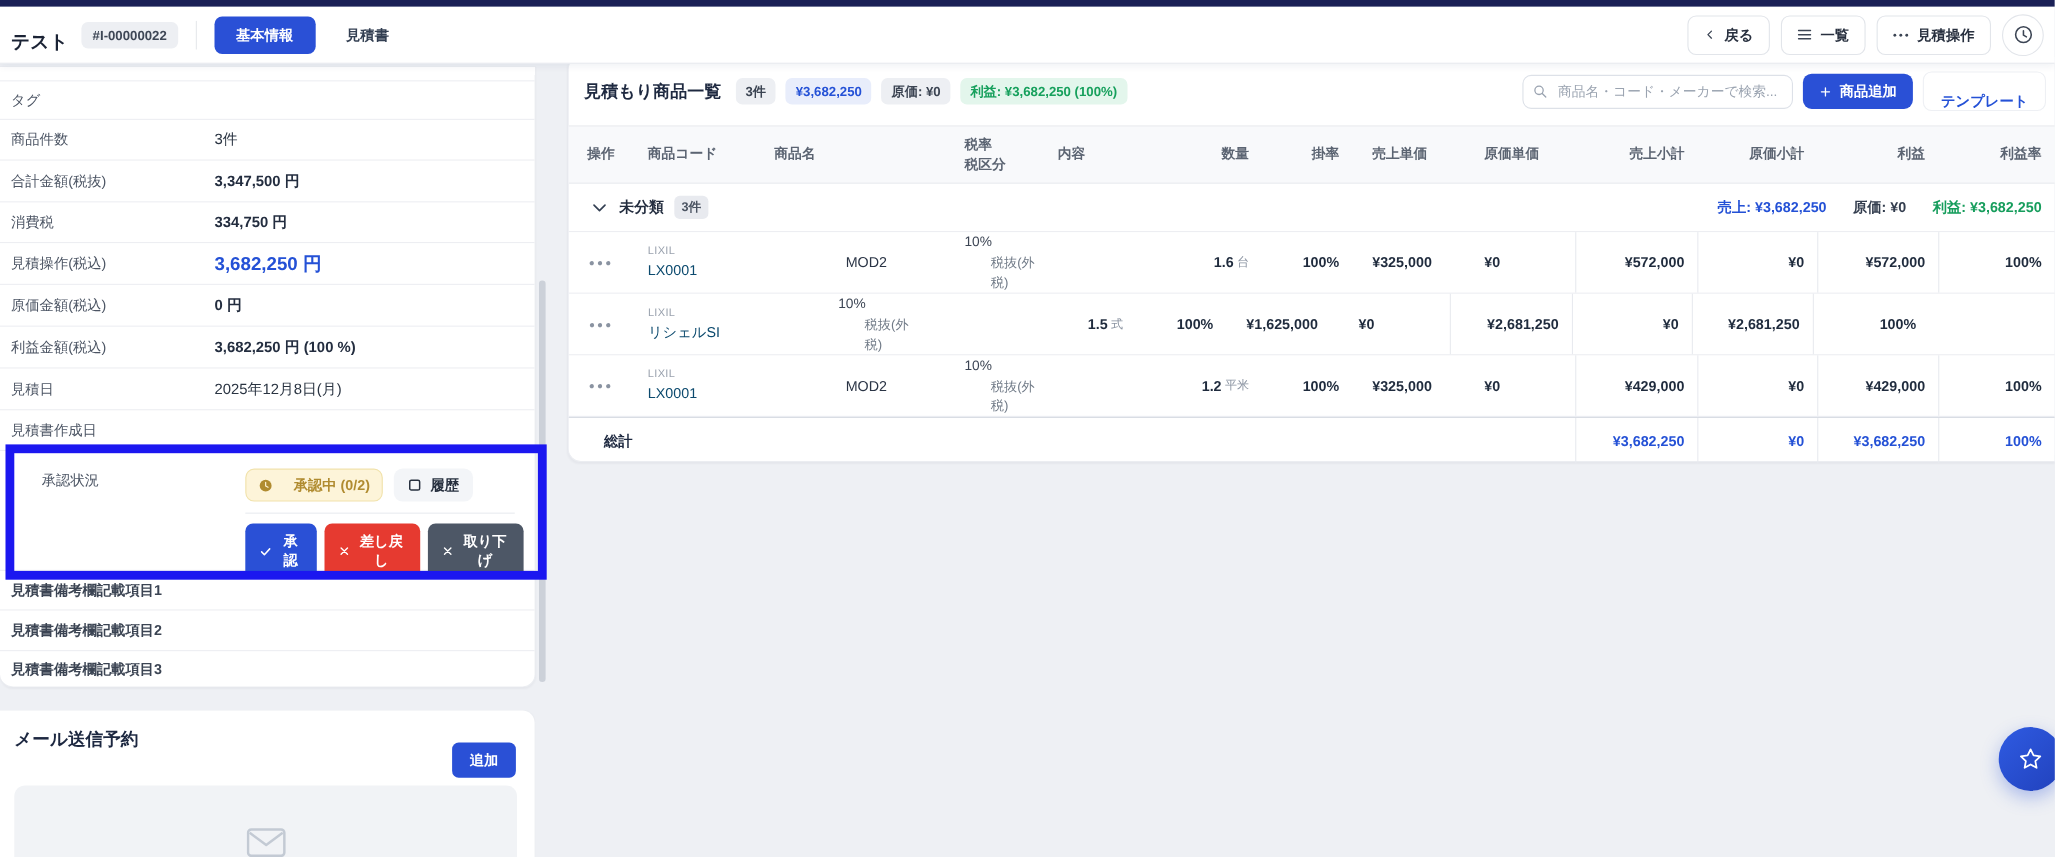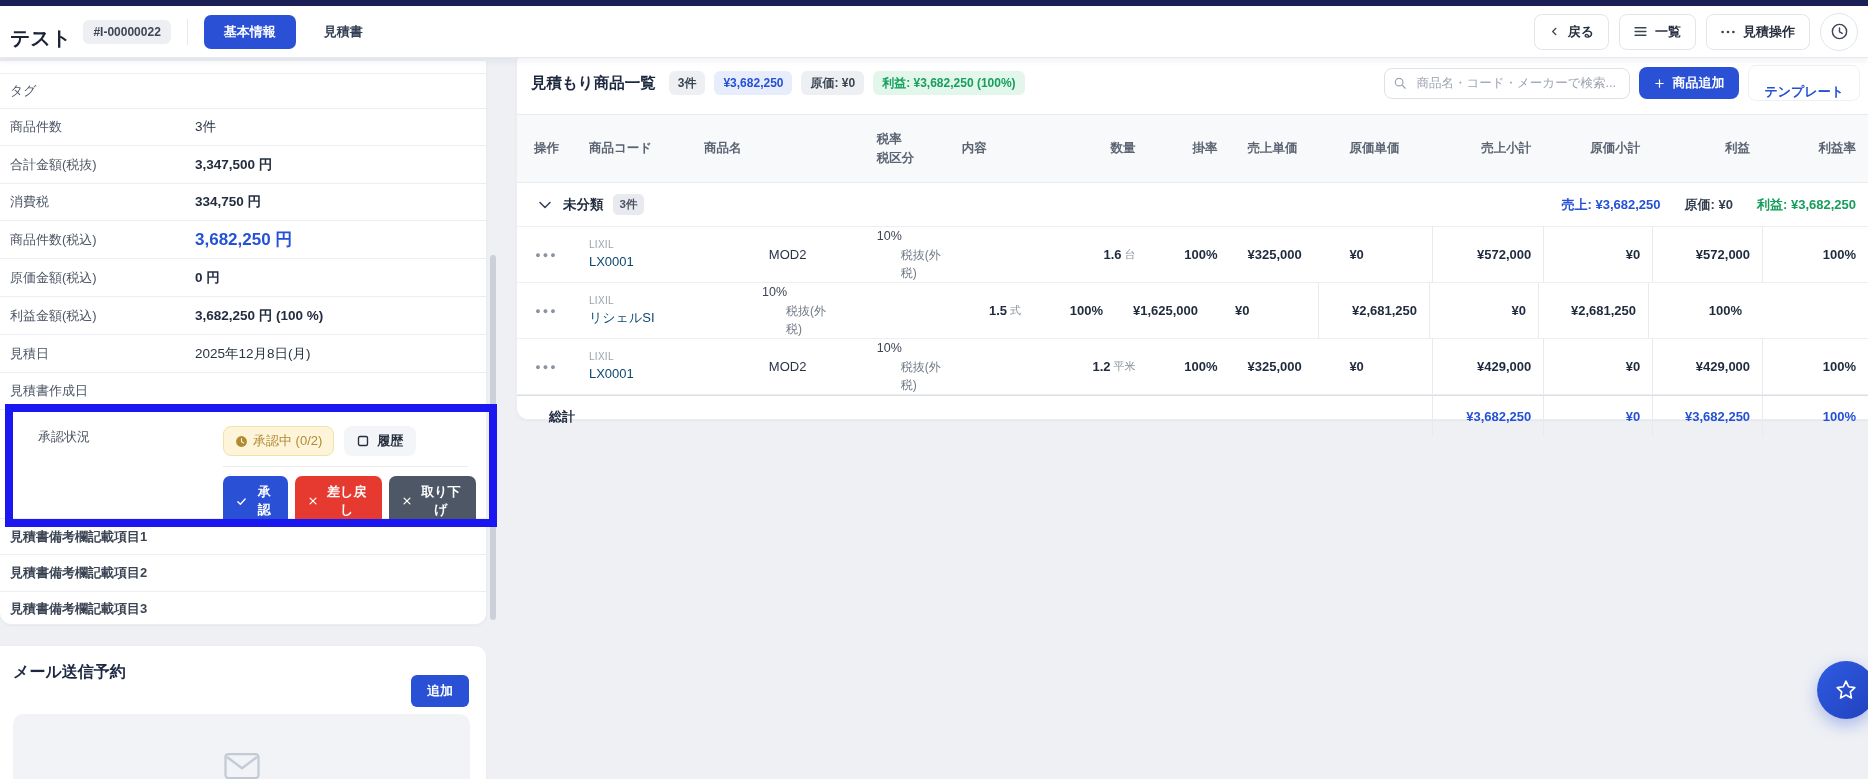--- a/index.html
+++ b/index.html
@@ -12,21 +12,21 @@
   }
   svg { display:block; }
 
   
   .topbar { position:absolute; top:0; left:0; width:1868px; height:6px; background:#1a2056; z-index:6; }
   .appbar {
     position:absolute; top:6px; left:0; width:1868px; height:52px; background:#fff;
     border-bottom:1px solid #e7e9ee; box-shadow:0 3px 7px rgba(25,39,80,.06);
     display:flex; align-items:center; padding:0 10px; z-index:5;
   }
-  .app-title { font-size:20px; font-weight:800; color:#1b2335; margin-right:12px;margin-top:13px; }
+  .app-title { font-size:17px; font-weight:800; color:#1b2335; margin-right:12px;margin-top:13px; }
   .id-badge { background:#edeff3; border-radius:6px; padding:5px 10px; font-size:12px; font-weight:700; color:#3e4756; }
   .vdiv { width:1px; height:26px; background:#e6e8ec; margin:0 16px; }
   .tab-active { background:#2a50d6; color:#fff; font-size:13px; font-weight:700; padding:8px 20px; border-radius:7px; }
   .tab-plain { margin-left:28px; color:#333f52; font-size:13px; font-weight:700; }
   .appbar-right { margin-left:auto; display:flex; align-items:center; gap:10px; }
   .hbtn {
     display:flex; align-items:center; gap:8px; padding:8px 14px;
     border:1px solid #e2e5ea; border-radius:8px; background:#fff;
     font-size:13px; font-weight:600; color:#28303f; cursor:pointer;
   }
@@ -49,22 +49,22 @@
   .val-regular { font-weight:400 !important; color:#2a3442 !important; }
   .val-blue { color:#2451d6 !important; font-size:17px !important; }
   .note-row .lab { width:auto; font-weight:600; color:#3b4453; }
 
   
   .approval { display:flex; align-items:flex-start; border-top:1px solid #edeef2; padding:16px 10px 0 10px; height:109px; }
   .approval .lab { width:185px; flex:none; font-size:13px; color:#4c5564; padding-top:2px;margin-left:28px; }
   .appr-body { flex:1; }
   .badge-row { display:flex; align-items:center; gap:10px; }
   .status-badge {
-    display:flex; align-items:center; gap:5px; background:#fdf4d9; border:1px solid #f1e2ab;
-    color:#b08b30; font-size:13px; font-weight:400; border-radius:8px; padding:5px 11px;
+    display:flex; align-items:center; gap:19px; background:#fdf4d9; border:1px solid #f1e2ab;
+    color:#b08b30; font-size:13px; font-weight:700; border-radius:8px; padding:5px 11px;
   }
   .history-btn {
     display:flex; align-items:center; gap:8px; background:#f3f5f8; border:none;
     color:#27303f; font-size:13px; font-weight:700; border-radius:8px; padding:6px 13px; cursor:pointer;
   }
   .appr-div { border-top:1px solid #e9ebef; margin:10px 8px 9px 0; }
   .appr-btns { display:flex; gap:7px; }
   .abtn {
     display:flex; align-items:center; gap:7px; border:none; border-radius:7px;
     padding:7px 13px; font-size:13px; font-weight:700; color:#fff; cursor:pointer;
@@ -134,21 +134,21 @@
   .c-content { width:125px; padding-left:6px; }
   .c-qty     { width:65px;  justify-content:flex-end; padding-right:10px; }
   .c-rate    { width:86px;  justify-content:flex-end; padding-right:14px; }
   .c-uprice  { width:114px; padding-left:16px; }
   .c-ucost   { width:87px;  padding-left:4px; }
   .c-sub     { width:111px; justify-content:flex-end; padding-right:12px; }
   .c-csub    { width:109px; justify-content:flex-end; padding-right:12px; }
   .c-profit  { width:110px; justify-content:flex-end; padding-right:12px; }
   .c-prate   { width:106px; justify-content:flex-end; padding-right:12px; }
 
-  .thead { height:69px; background:#f8f9fb; border-top:1px solid #e9ebef; border-bottom:1px solid #e9ebef;
+  .thead { height:53px; background:#f8f9fb; border-top:1px solid #e9ebef; border-bottom:1px solid #e9ebef;
            font-size:12.5px; font-weight:700; color:#5b6472;justify-content:space-between; }
   .tax-hdr { display:flex; flex-direction:column; justify-content:center; align-items:flex-start; line-height:1.5; }
 
   .group-row { height:44px; border-bottom:1px solid #edeef2; display:flex; align-items:center; padding:0 12px 0 22px; }
   .chev { color:#333f52; margin-right:12px; }
   .group-name { font-size:13.5px; font-weight:800; color:#222c3e; }
   .group-count { background:#e8eaef; color:#4a5361; font-size:11.5px; font-weight:700; border-radius:5px; padding:3px 7px; margin-left:9px; }
   .group-totals { margin-left:auto; display:flex; gap:24px; font-size:13px; font-weight:700; }
   .gt-sales { color:#2451d6; } .gt-cost { color:#333d4e; } .gt-profit { color:#169d5c; }
 
@@ -239,21 +239,21 @@
   </div>
   <div class="srow" style="height:38px">
     <div class="lab">合計金額(税抜)</div>
     <div class="val">3,347,500 円</div>
   </div>
   <div class="srow" style="height:37px">
     <div class="lab">消費税</div>
     <div class="val">334,750 円</div>
   </div>
   <div class="srow" style="height:38px">
-    <div class="lab">商品件数(税込)</div>
+    <div class="lab">見積操作(税込)</div>
     <div class="val val-blue">3,682,250 円</div>
   </div>
   <div class="srow" style="height:38px">
     <div class="lab">原価金額(税込)</div>
     <div class="val">0 円</div>
   </div>
   <div class="srow" style="height:38px">
     <div class="lab">利益金額(税込)</div>
     <div class="val">3,682,250 円 (100 %)</div>
   </div>

